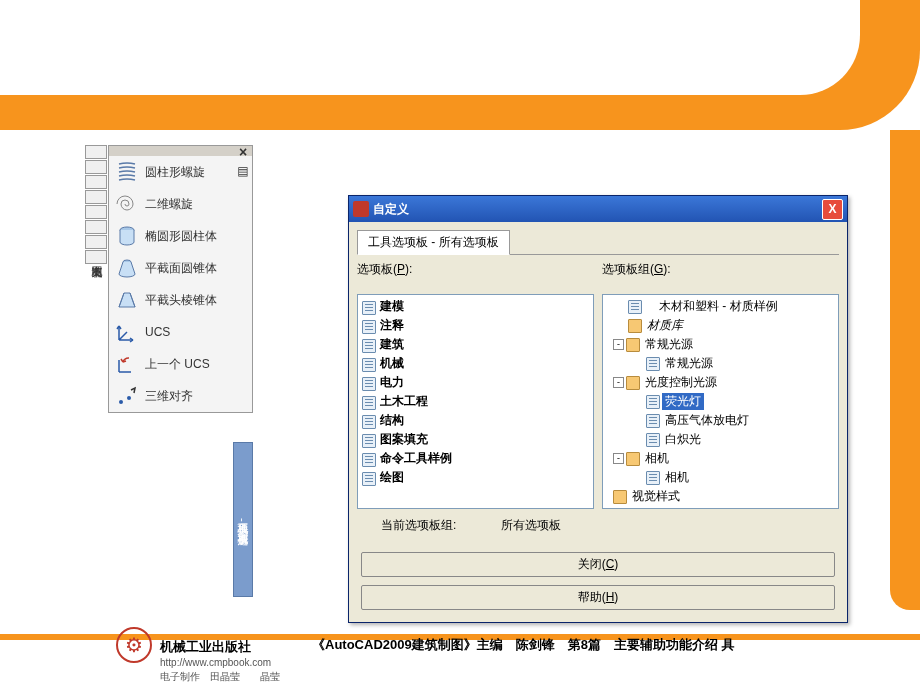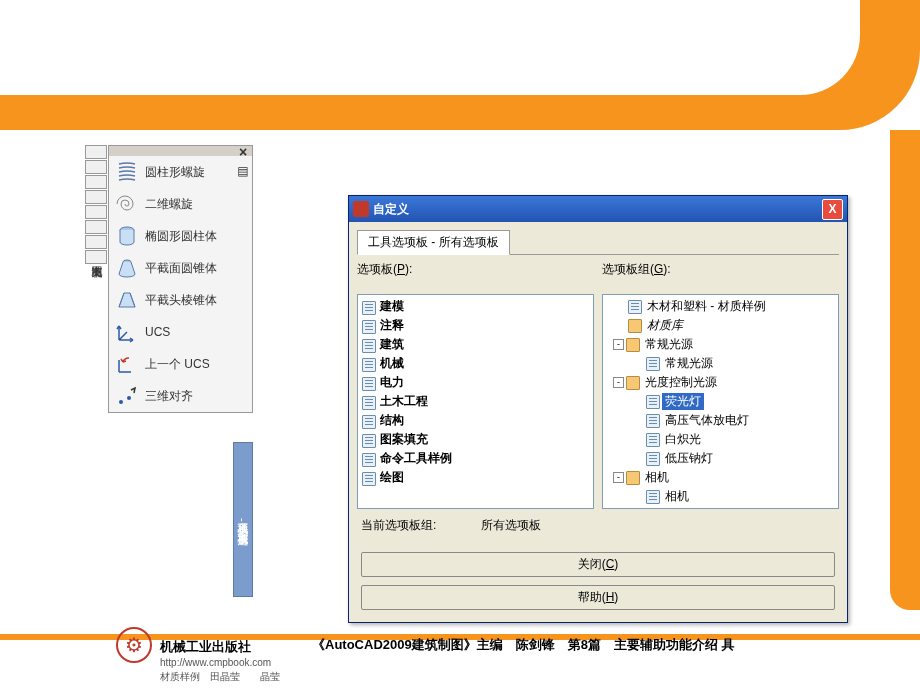--- a/index.html
+++ b/index.html
@@ -31,21 +31,21 @@
 .col-label { font-size: 12px; margin-bottom: 16px; }
 .listbox { background: #fff; border: 1px solid #7f9db9; height: 215px; overflow-y: auto; padding: 2px; }
 .list-item { display: flex; align-items: flex-end; padding: 1px 2px; gap: 4px; cursor: pointer; font-weight: bold; }
 .list-icon { width: 14px; height: 14px; background: #f7c873; border: 1px solid #b88c3d; border-radius: 1px; flex-shrink: 0; position: relative; }
 .list-icon.page { background: #e8f0f8; border-color: #6a8caf; }
 .list-icon.page::after { content: ''; position: absolute; top: 2px; left: 2px; right: 2px; height: 1px; background: #6a8caf; box-shadow: 0 3px 0 #6a8caf, 0 6px 0 #6a8caf; }
 .tree-item { display: flex; align-items: center; padding: 1px 2px; gap: 2px; cursor: pointer; white-space: nowrap; }
 .expander { width: 11px; height: 11px; border: 1px solid #888; background: #fff; text-align: center; line-height: 9px; font-size: 9px; flex-shrink: 0; cursor: pointer; font-family: monospace; }
 .tree-indent { display: inline-block; }
 .selected { background: #316ac5; color: #fff; }
-.status-row { display: flex; margin-top: 6px; font-size: 12px; padding: 2px 4px; }
+.status-row { display: flex; margin-top: 6px; font-size: 12px; padding: 2px 4px; margin-left: 20px; }
 .status-label { width: 120px; }
 .btn-row { display: flex; justify-content: flex-end; gap: 8px; margin-top: 12px; padding: 4px; flex-direction: column; }
 .btn { background: #ece9d8; border: 1px solid #888; padding: 3px 20px; font-size: 12px; cursor: pointer; border-radius: 2px; }
 .footer { position: absolute; bottom: 6px; left: 116px; display: flex; align-items: center; gap: 8px; }
 .footer-logo { width: 36px; height: 36px; border: 2px solid #c0392b; border-radius: 50%; display: flex; align-items: center; justify-content: center; color: #c0392b; font-size: 20px; }
 .footer-text { font-size: 12px; line-height: 1.4; margin-top: 32px; }
 .footer-main { font-size: 13px; font-weight: bold; }
 .footer-sub { font-size: 10px; color: #555; }
 .footer-caption { font-size: 13px; font-weight: bold; margin-left: 24px; }
 .u { text-decoration: underline; }
@@ -208,21 +208,21 @@
             </div>
           </div>
       </div>
       <div class="col">
         <div class="col-label"><span>选项板组(</span><span class="u">G</span><span>):</span></div>
         <div class="listbox" id="right-tree">
             <div class="tree-item">
               <span class="tree-indent" style="width: 4px;"></span>
               <span style="width: 13px; display: inline-block;"></span>
               <div class="list-icon page"></div>
-              <span style="padding: 0px 3px;">木材和塑料 - 材质样例</span>
+              <span style="padding: 0px 3px; margin-left: 12px;">木材和塑料 - 材质样例</span>
             </div>
             <div class="tree-item">
               <span class="tree-indent" style="width: 4px;"></span>
               <span style="width: 13px; display: inline-block;"></span>
               <div class="list-icon"></div>
               <span style="padding: 0px 3px; font-style: italic;">材质库</span>
             </div>
             <div class="tree-item">
               <span class="tree-indent" style="width: 4px;"></span>
               <span class="expander">-</span>
@@ -251,26 +251,20 @@
               <span class="tree-indent" style="width: 22px;"></span>
               <span style="width: 13px; display: inline-block;"></span>
               <div class="list-icon page"></div>
               <span style="padding: 0px 3px;">高压气体放电灯</span>
             </div>
             <div class="tree-item">
               <span class="tree-indent" style="width: 22px;"></span>
               <span style="width: 13px; display: inline-block;"></span>
               <div class="list-icon page"></div>
               <span style="padding: 0px 3px;">白炽光</span>
-            </div>
-            <div class="tree-item">
-              <span class="tree-indent" style="width: 22px;"></span>
-              <span style="width: 13px; display: inline-block;"></span>
-              <div class="list-icon page"></div>
-              <span style="padding: 0px 3px;">低压钠灯</span>
             </div>
             <div class="tree-item">
               <span class="tree-indent" style="width: 4px;"></span>
               <span class="expander">-</span>
               <div class="list-icon"></div>
               <span style="padding: 0px 3px;">相机</span>
             </div>
             <div class="tree-item">
               <span class="tree-indent" style="width: 22px;"></span>
               <span style="width: 13px; display: inline-block;"></span>
@@ -294,16 +288,16 @@
       <button class="btn"><span>帮助(</span><span class="u">H</span><span>)</span></button>
     </div>
   </div>
 </div>
 
 <div class="footer">
   <div class="footer-logo">⚙</div>
   <div class="footer-text">
     <div class="footer-main">机械工业出版社</div>
     <div class="footer-sub">http://www.cmpbook.com</div>
-    <div class="footer-sub">材质样例　田晶莹　　晶莹</div>
+    <div class="footer-sub">电子制作　田晶莹　　晶莹</div>
   </div>
   <div class="footer-caption">《AutoCAD2009建筑制图》主编　陈剑锋　第8篇　主要辅助功能介绍 具</div>
 </div>
 
 </body></html>

